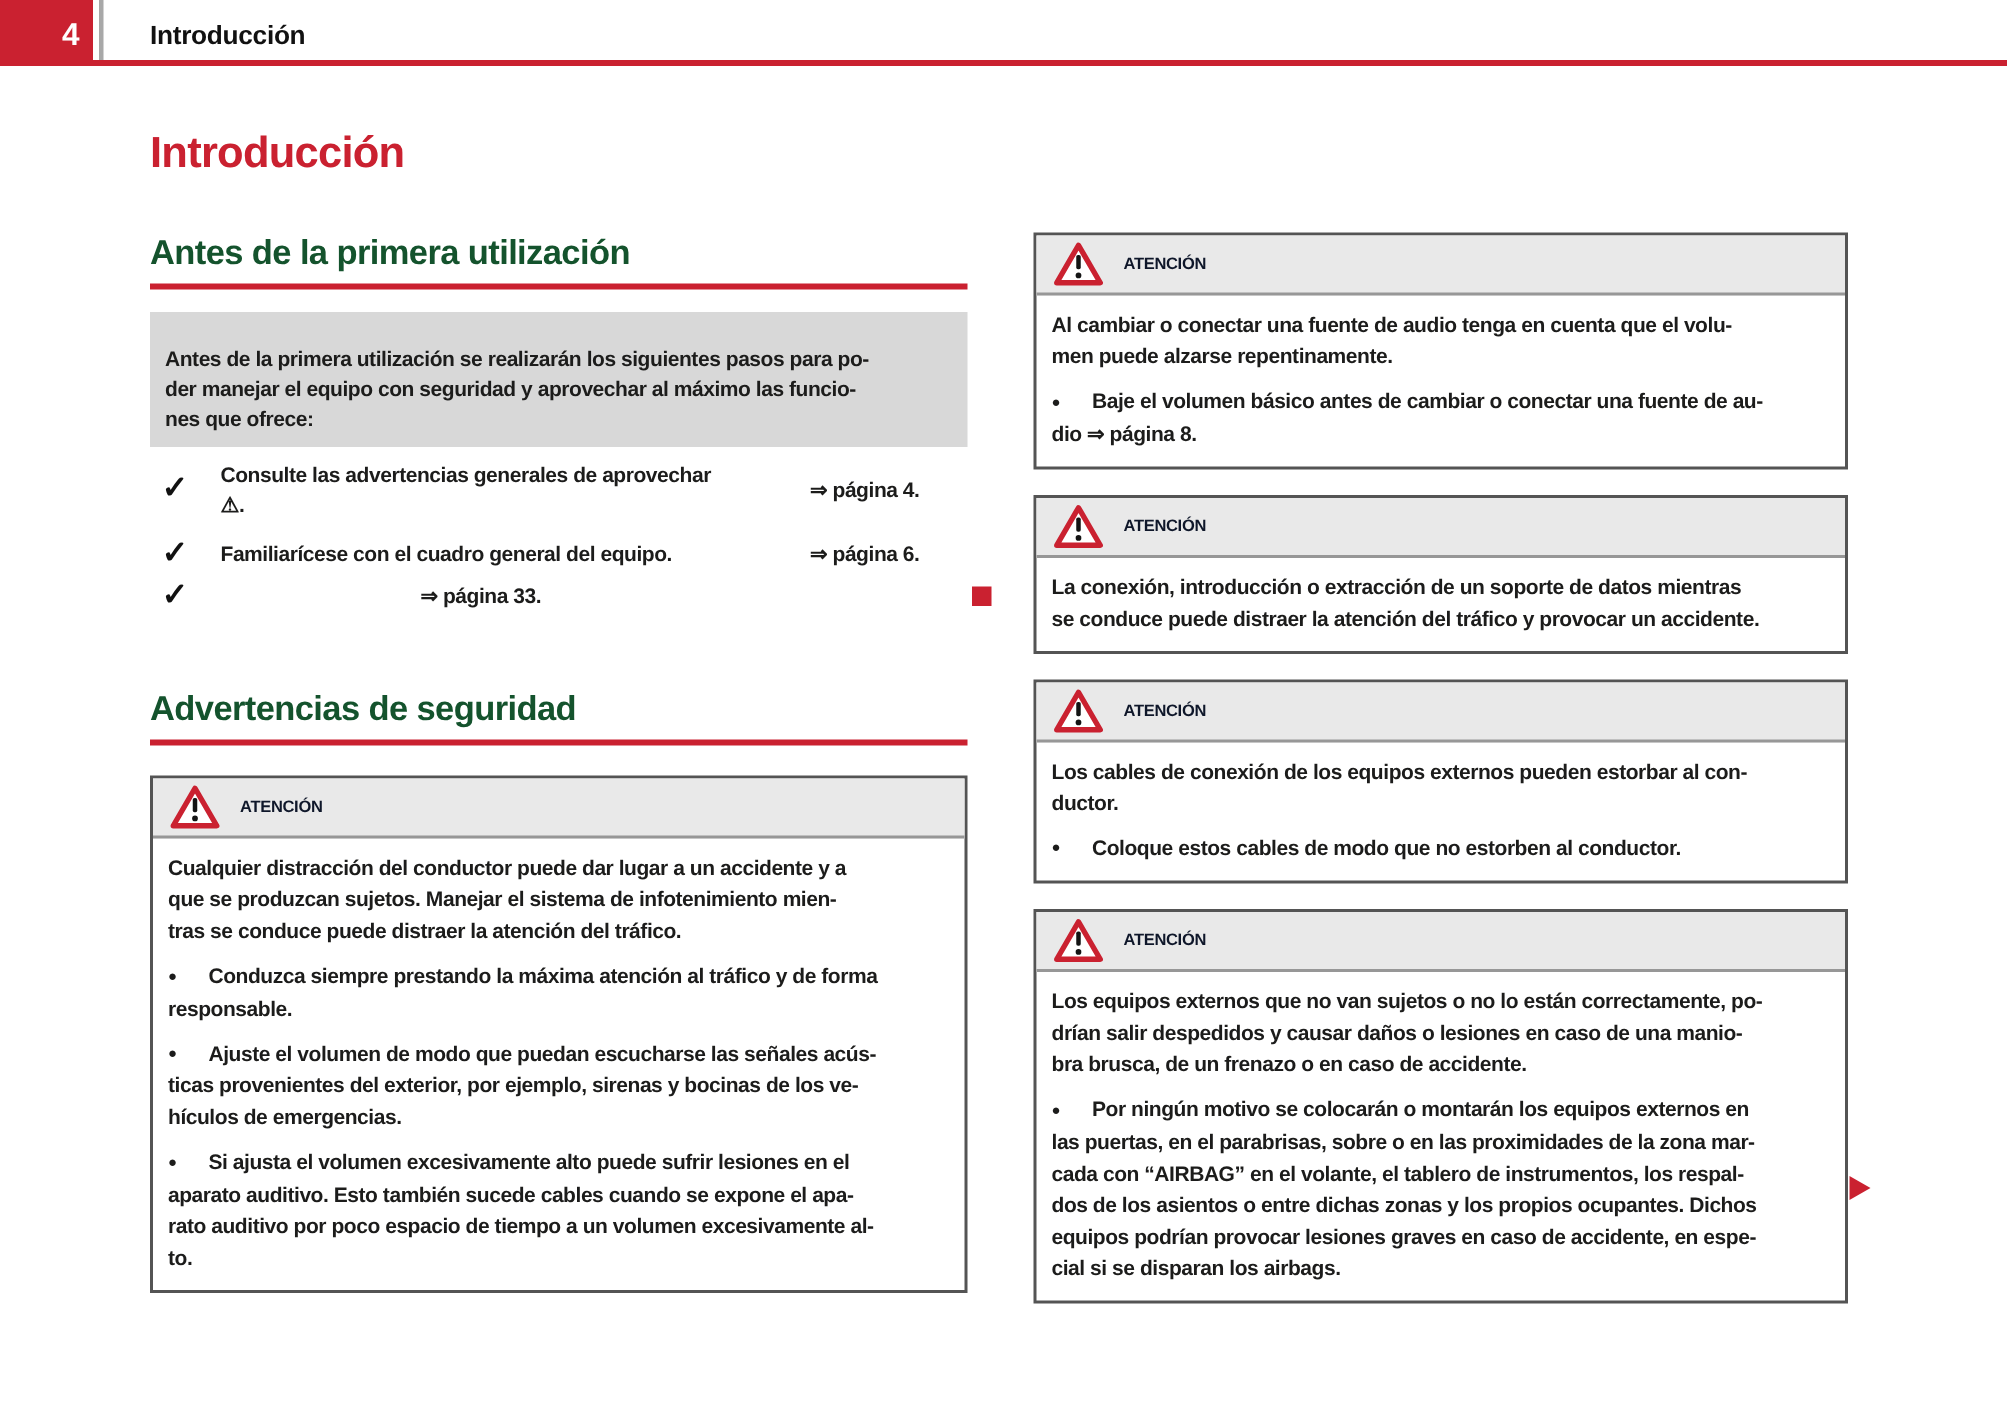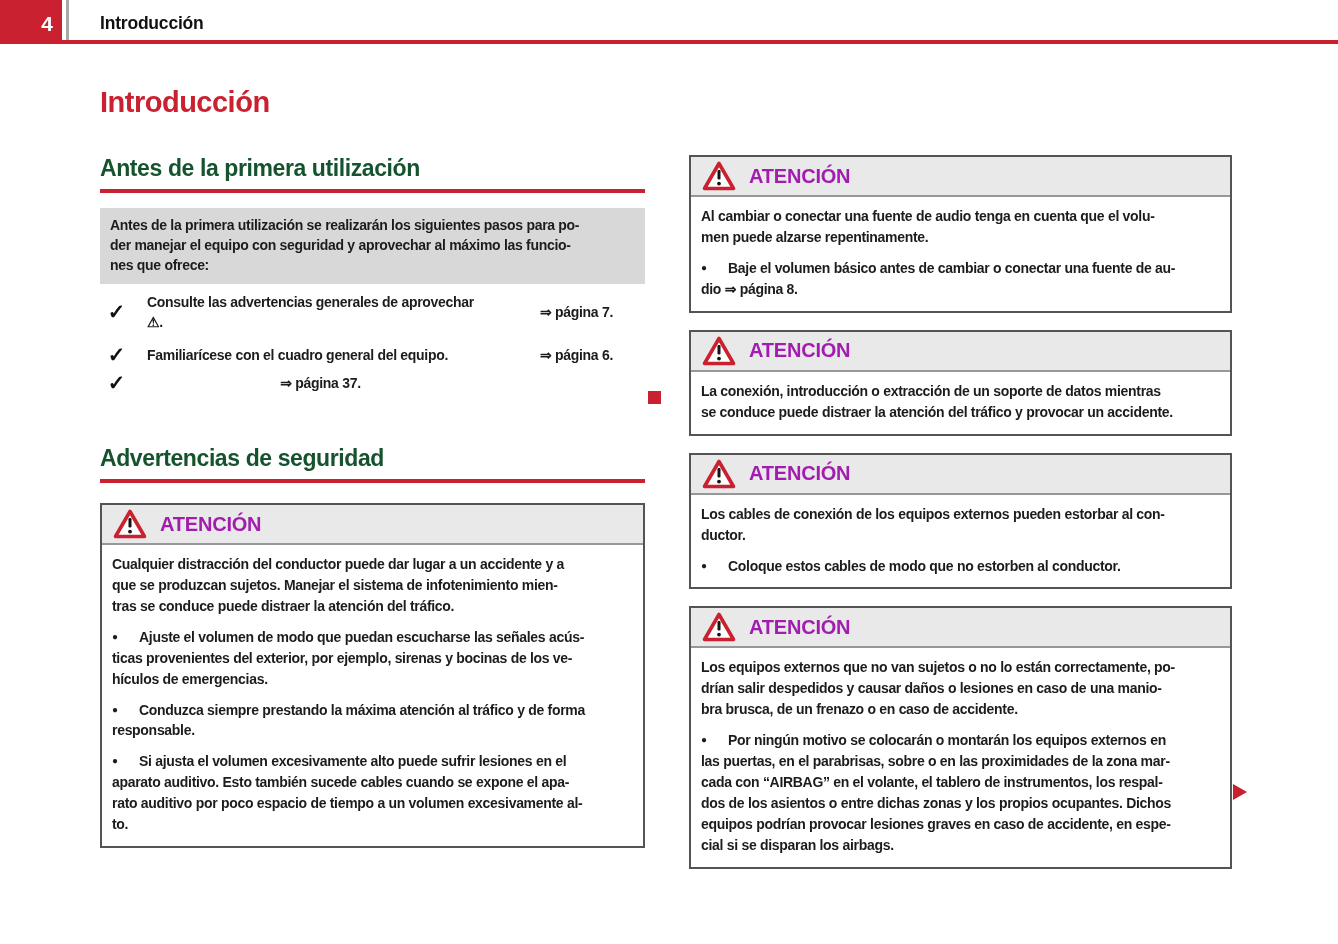--- a/index.html
+++ b/index.html
@@ -26,34 +26,34 @@
   h1.page-title{margin:0 0 36px;font-size:29px;color:#ca2130;letter-spacing:-0.5px;font-weight:700;}
   h2.section-heading{
     margin:0;font-size:23px;color:#14532d;letter-spacing:-0.4px;font-weight:700;
     padding-bottom:7px;border-bottom:4px solid #ca2130;
   }
   h2.second{margin-top:52px;}
 
   
   .checklist{margin-top:15px;display:grid;grid-template-columns:33px 367px 1fr;gap:3px 4px;
     font-size:14px;line-height:20px;letter-spacing:-0.3px;}
-  .tbl-intro{grid-column:1/-1;background:#d8d8d8;padding:7px 10px 9px;white-space:pre-line;}
+  .tbl-intro{grid-column:1/-1;background:#d8d8d8;padding:21px 10px 9px;white-space:pre-line;}
   .cell-check{background:#ffffff;display:flex;align-items:center;justify-content:center;
     font-size:21px;color:#111;}
   .cell-text{padding:5px 10px;display:flex;align-items:center;white-space:pre-line;}
   .cell-page{display:flex;align-items:center;justify-content:center;white-space:pre-line;}
 
   
   .wbox{border:2px solid #545454;background:#fff;margin-top:20px;}
   .right-col .wbox{margin-top:0;margin-bottom:17px;}
   .wbox-head{
     display:flex;align-items:center;gap:13px;background:#e9e9e9;
     border-bottom:2px solid #979797;height:40px;box-sizing:border-box;padding:0 11px;
   }
-  .wbox-label{font-size:20px;color:#a21caf;letter-spacing:-0.2px;}
+  .wbox-label{font-size:11px;color:#0f172a;letter-spacing:-0.2px;}
   .wbox-body{padding:9px 10px 11px;}
   .wbox-body p{margin:0 0 9px;font-size:14px;line-height:21px;letter-spacing:-0.3px;white-space:pre-line;}
   .wbox-body p:last-child{margin-bottom:0;}
   .bullet::before{content:"●";display:inline-block;width:27px;font-size:10px;vertical-align:1.5px;}
 
   
   .marker-square{position:absolute;left:648px;top:391px;width:13px;height:13px;background:#ca2130;}
   .marker-arrow{position:absolute;left:1233px;top:784px;width:0;height:0;
     border-left:14px solid #ca2130;border-top:8px solid transparent;border-bottom:8px solid transparent;}
 
@@ -76,50 +76,50 @@
   <h2 class="section-heading">Antes de la primera utilización</h2>
 
   <div class="checklist">
     <div class="tbl-intro">Antes de la primera utilización se realizarán los siguientes pasos para po-
 der manejar el equipo con seguridad y aprovechar al máximo las funcio-
 nes que ofrece:</div>
 
     <div class="cell-check row-a">✓</div>
     <div class="cell-text row-a">Consulte las advertencias generales de aprovechar
 ⚠.</div>
-    <div class="cell-page row-a">⇒ página 7.</div>
+    <div class="cell-page row-a">⇒ página 4.</div>
 
     <div class="cell-check row-b">✓</div>
     <div class="cell-text row-b">Familiarícese con el cuadro general del equipo.</div>
     <div class="cell-page row-b">⇒ página 6.</div>
 
     <div class="cell-check row-a">✓</div>
-    <div class="cell-page row-a">⇒ página 37.</div>
+    <div class="cell-page row-a">⇒ página 33.</div>
   </div>
 
   <h2 class="section-heading second">Advertencias de seguridad</h2>
 
   <div class="wbox">
     <div class="wbox-head">
       <svg class="tri-icon" width="34" height="30" viewBox="0 0 34 30" aria-hidden="true">
         <path d="M17 2.5 L31.5 27.5 H2.5 Z" fill="#ffffff" stroke="#ca2130" stroke-width="3.6" stroke-linejoin="round"></path>
         <rect x="15.5" y="9" width="3" height="9.5" rx="1.2" fill="#141414"></rect>
         <circle cx="17" cy="22.6" r="1.9" fill="#141414"></circle>
       </svg>
       <span class="wbox-label">ATENCIÓN</span>
     </div>
     <div class="wbox-body">
       <p class="para">Cualquier distracción del conductor puede dar lugar a un accidente y a
 que se produzcan sujetos. Manejar el sistema de infotenimiento mien-
 tras se conduce puede distraer la atención del tráfico.</p>
+      <p class="bullet">Conduzca siempre prestando la máxima atención al tráfico y de forma
+responsable.</p>
       <p class="bullet">Ajuste el volumen de modo que puedan escucharse las señales acús-
 ticas provenientes del exterior, por ejemplo, sirenas y bocinas de los ve-
 hículos de emergencias.</p>
-      <p class="bullet">Conduzca siempre prestando la máxima atención al tráfico y de forma
-responsable.</p>
       <p class="bullet">Si ajusta el volumen excesivamente alto puede sufrir lesiones en el
 aparato auditivo. Esto también sucede cables cuando se expone el apa-
 rato auditivo por poco espacio de tiempo a un volumen excesivamente al-
 to.</p>
     </div>
   </div>
 </div>
 
 <div class="right-col">
 

